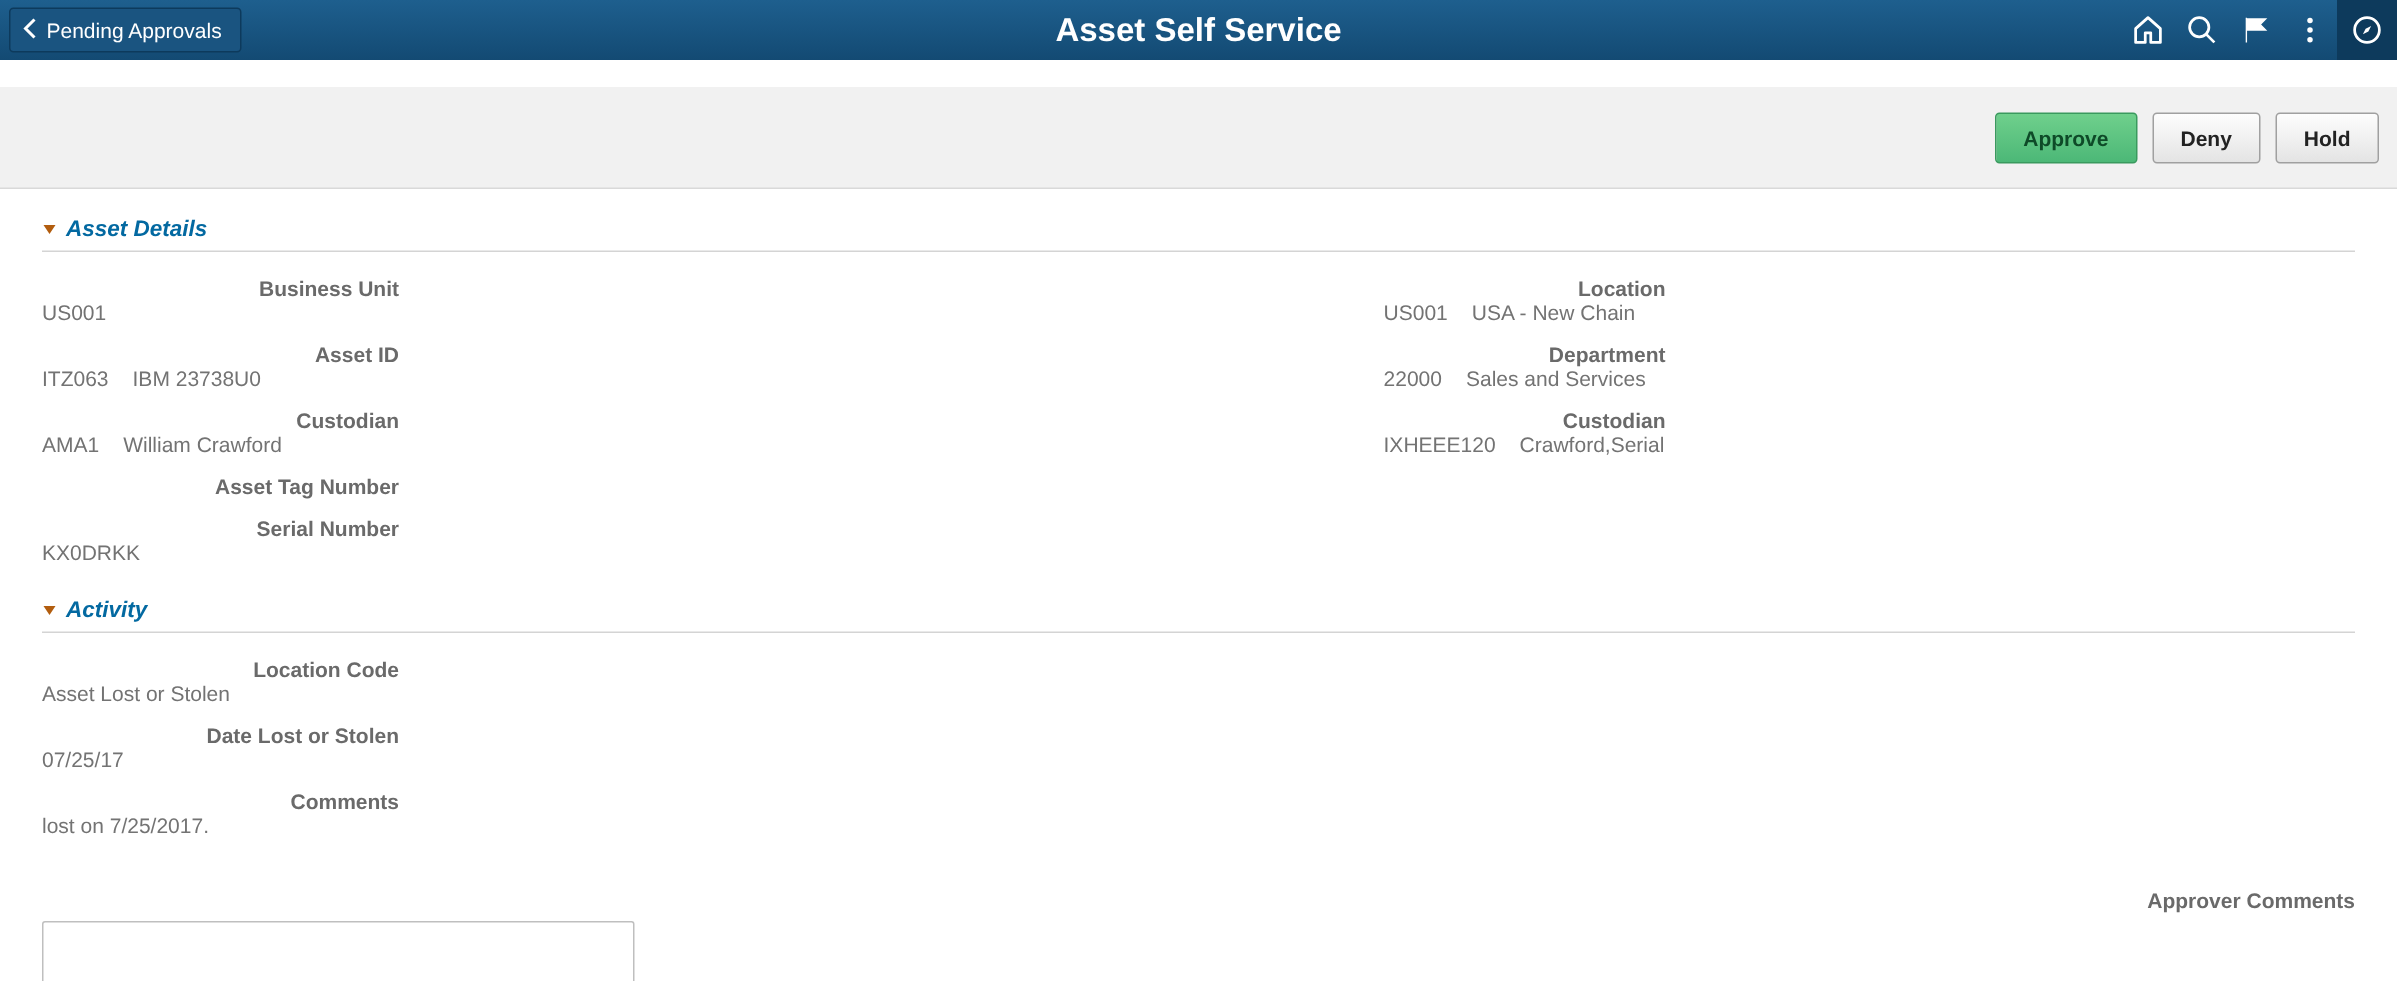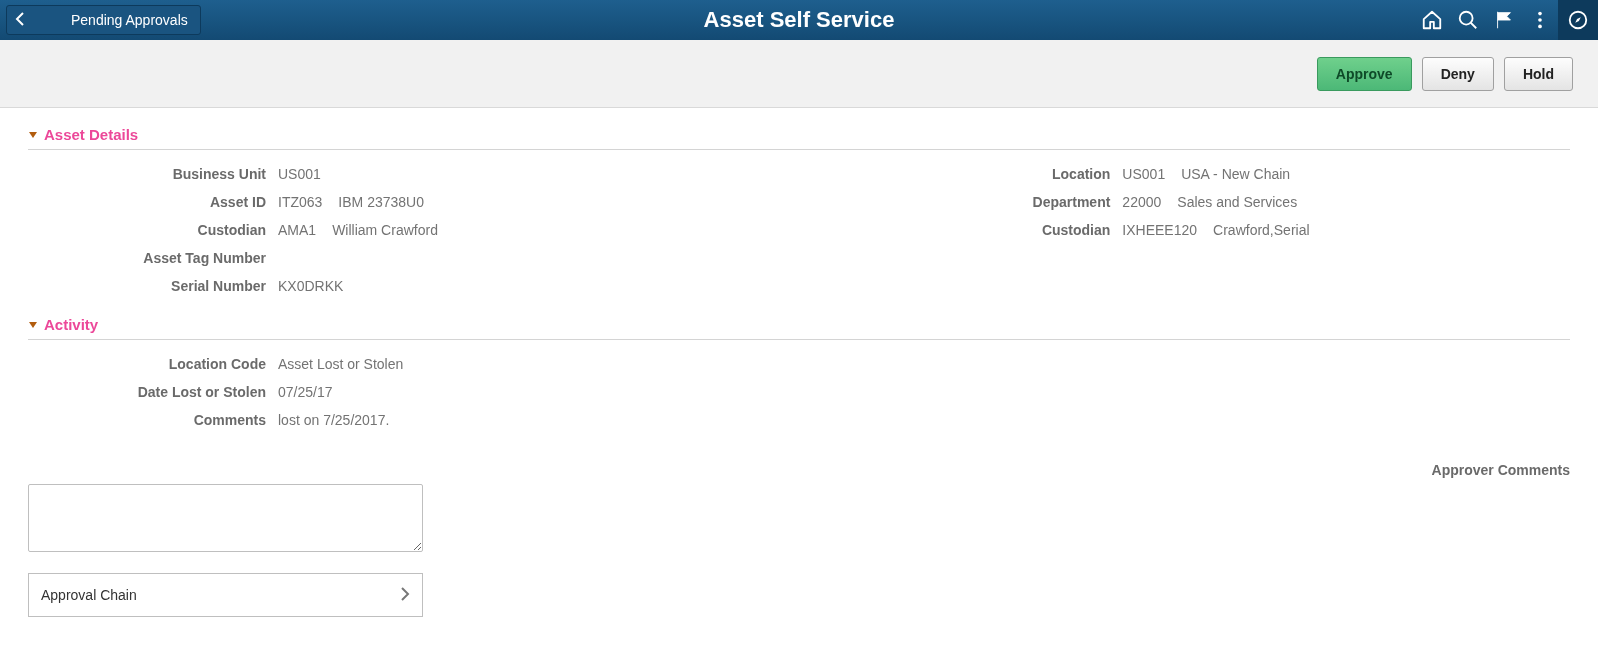--- a/index.html
+++ b/index.html
@@ -24,21 +24,20 @@
       border: 1px solid #0d3a5c;
       border-radius: 3px;
       color: #fff;
       height: 30px;
       padding: 0 12px 0 8px;
       margin-left: 6px;
       display: flex;
       align-items: center;
       font-size: 14px;
       cursor: pointer;
-      gap: 40px;
     }
     .back-btn svg { margin-right: 6px; }
     .header-title {
       position: absolute;
       left: 50%;
       transform: translateX(-50%);
       font-size: 22px;
       font-weight: bold;
     }
     .header-icons {
@@ -61,22 +60,23 @@
       width: 40px;
     }
     
     .action-bar {
       background: #f1f1f1;
       border-bottom: 1px solid #d9d9d9;
       height: 68px;
       display: flex;
       align-items: center;
       justify-content: flex-end;
-      padding-right: 25px;
+      padding-right: 12px;
       gap: 10px;
+      margin-top: 18px;
     }
     .btn {
       height: 34px;
       padding: 0 18px;
       border: 1px solid #a0a0a0;
       border-radius: 3px;
       background: linear-gradient(to bottom, #fdfdfd, #e4e4e4);
       font-size: 14px;
       font-weight: bold;
       color: #222;
@@ -87,44 +87,46 @@
       border-color: #3a9a5e;
       color: #0e4a28;
     }
     
     .content {
       padding: 12px 28px 30px 28px;
     }
     .section-header {
       display: flex;
       align-items: center;
-      color: #ec4899;
+      color: #0369a1;
       font-weight: bold;
       font-size: 15px;
       padding: 6px 0;
       border-bottom: 1px solid #d4d4d4;
       cursor: pointer;
+      font-style: italic;
     }
     .section-header .tw {
       margin-right: 6px;
       display: inline-flex;
     }
     .fields {
       padding: 10px 0 10px 0;
     }
     .two-col {
       display: flex;
     }
     .col-left { flex: 0 0 58%; }
     .col-right { flex: 1; }
     .field-row {
       display: flex;
       align-items: baseline;
       padding: 6px 0;
       font-size: 14px;
+      flex-direction: column;
     }
     .field-label {
       width: 250px;
       text-align: right;
       color: #6a6a6a;
       font-weight: bold;
       padding-right: 12px;
     }
     .col-right .field-label { width: 200px; }
     .field-val {

